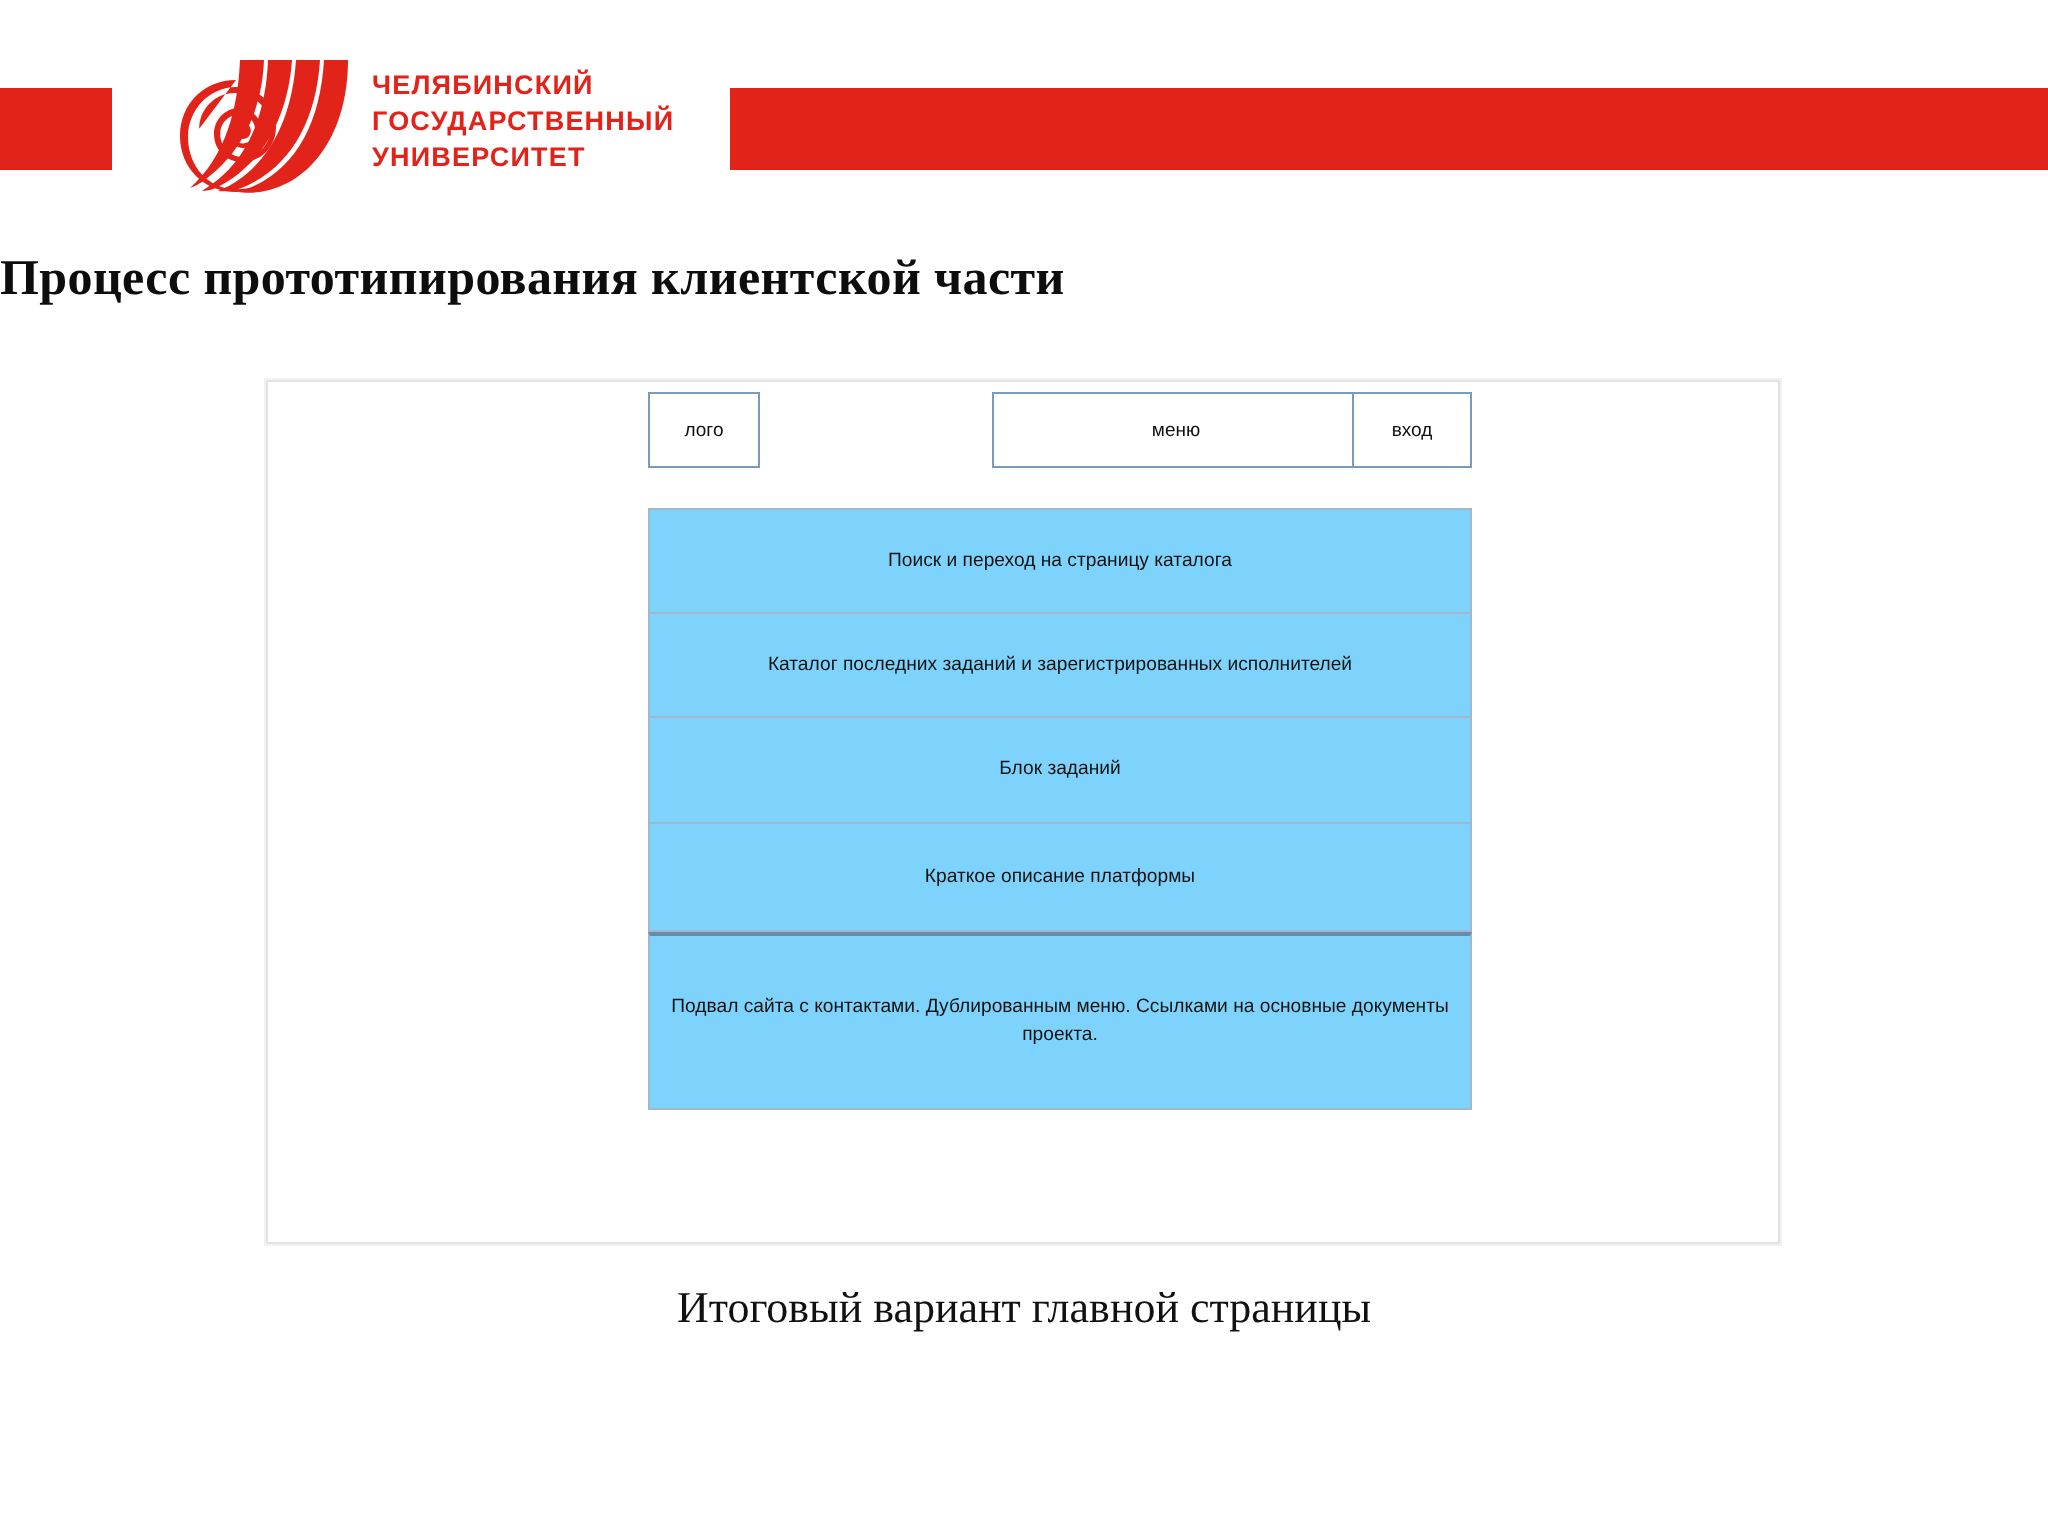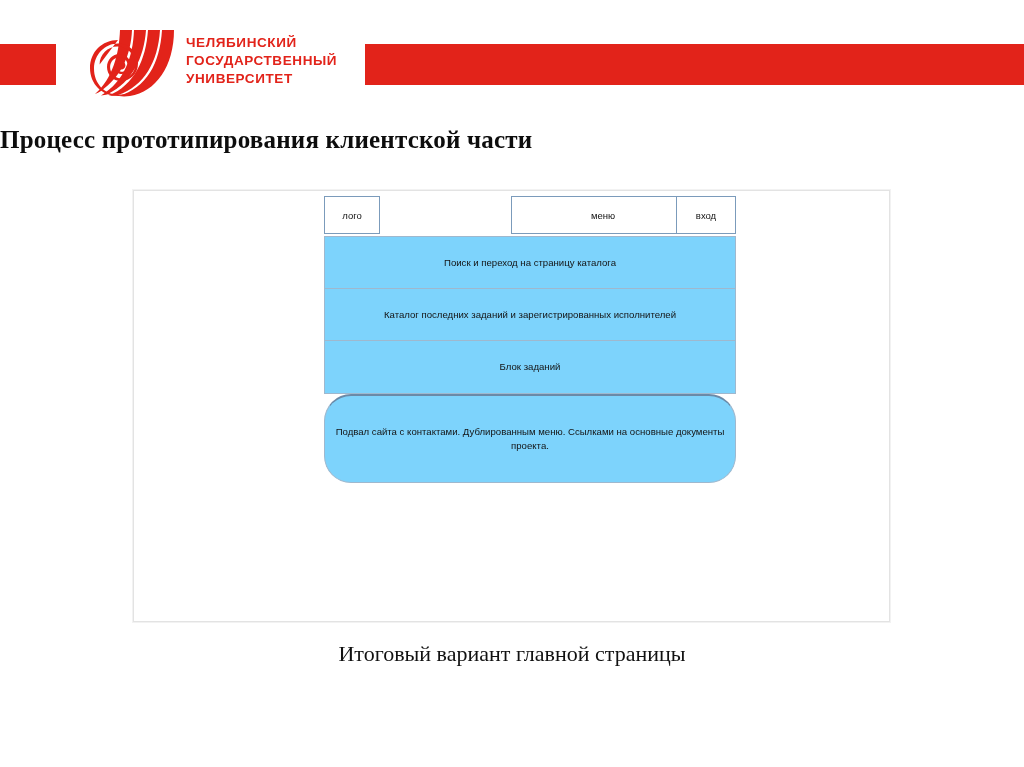--- a/index.html
+++ b/index.html
@@ -82,37 +82,37 @@
   
   #mockup {
     position: absolute;
     left: 190px; top: 5px;
     width: 412px;
     box-sizing: border-box;
   }
   #mockup-topbar {
     position: relative;
     height: 39px;
-    margin-bottom: 1px;
+    margin-bottom: 19px;
   }
   .tb-box {
     position: absolute;
     top: 0;
     height: 38px;
     border: 1px solid #7b9bbb;
     box-sizing: border-box;
     display: flex;
     align-items: center;
     justify-content: center;
     font-size: 9.5px;
     color: #111111;
     background: #ffffff;
   }
   #tb-logo  { left: 0;     width: 56px; }
-  #tb-menu  { left: 187px; width: 184px; text-align: right; }
+  #tb-menu  { left: 172px; width: 184px; text-align: right; }
   #tb-login { left: 352px; width: 60px; text-align: right; }
 
   .mock-row {
     border: 1px solid #9fb8ce;
     border-top: none;
     box-sizing: border-box;
     display: flex;
     align-items: center;
     justify-content: center;
     text-align: center;
@@ -123,21 +123,21 @@
     background: #7dd3fc;
   }
   .mock-row.first { border-top: 1px solid #9fb8ce; }
   .mock-row.thick-top { border-top: 2px solid #6a8aa8; }
 
   #row-search   { height: 53px; }
   #row-catalog  { height: 52px; }
   #row-reviews  { height: 53px; }
   #row-about    { height: 54px; }
   #row-faq      { height: 61px; }
-  #row-footer   { height: 89px; border-radius: 27px; }
+  #row-footer   { height: 89px; }
 
   
   #figure-caption {
     position: absolute;
     left: 0; top: 641px;
     width: 1024px;
     text-align: center;
     font-family: "Liberation Serif", serif;
     font-size: 22px;
     color: #111111;
@@ -199,20 +199,21 @@
       <div id="tb-menu" class="tb-box">меню</div>
       <div id="tb-login" class="tb-box">вход</div>
     </div>
 
     <div id="row-search" class="mock-row first">Поиск и переход на страницу каталога</div>
 
     <div id="row-catalog" class="mock-row">Каталог последних заданий и зарегистрированных исполнителей</div>
 
     <div id="row-reviews" class="mock-row">Блок заданий</div>
 
+    <div id="row-about" class="mock-row">Краткое описание платформы</div>
 
 
     <div id="row-footer" class="mock-row thick-top">Подвал сайта с контактами. Дублированным меню. Ссылками на основные документы проекта.</div>
 
   </div>
 </div>
 
 <div id="figure-caption">Итоговый вариант главной страницы</div>
 
 <div id="footer-band">

